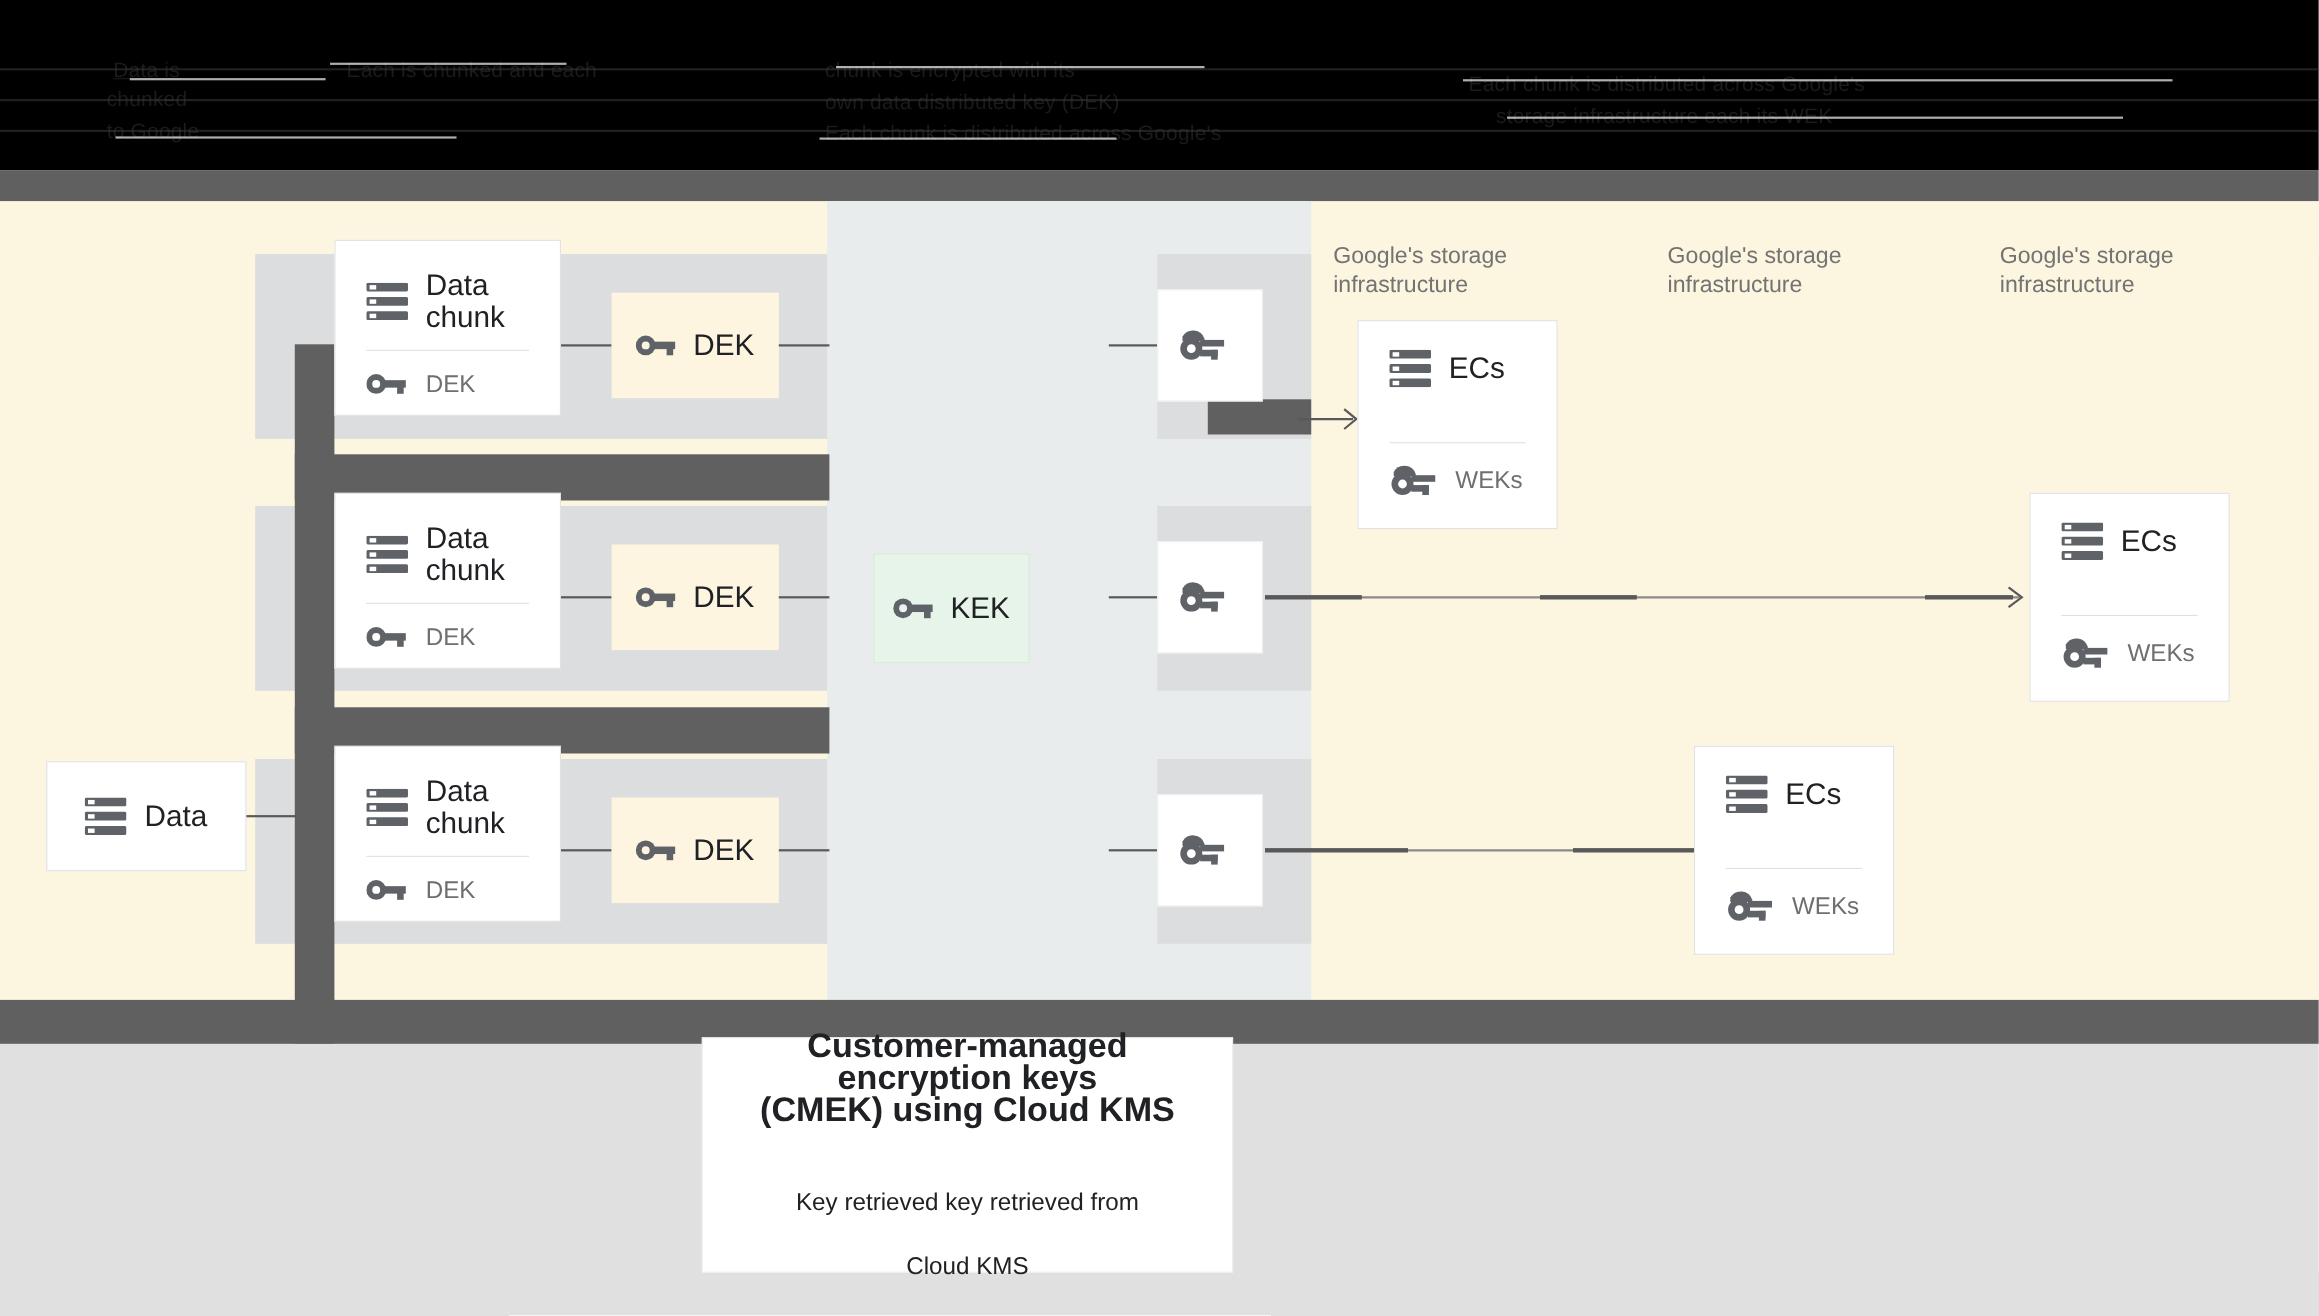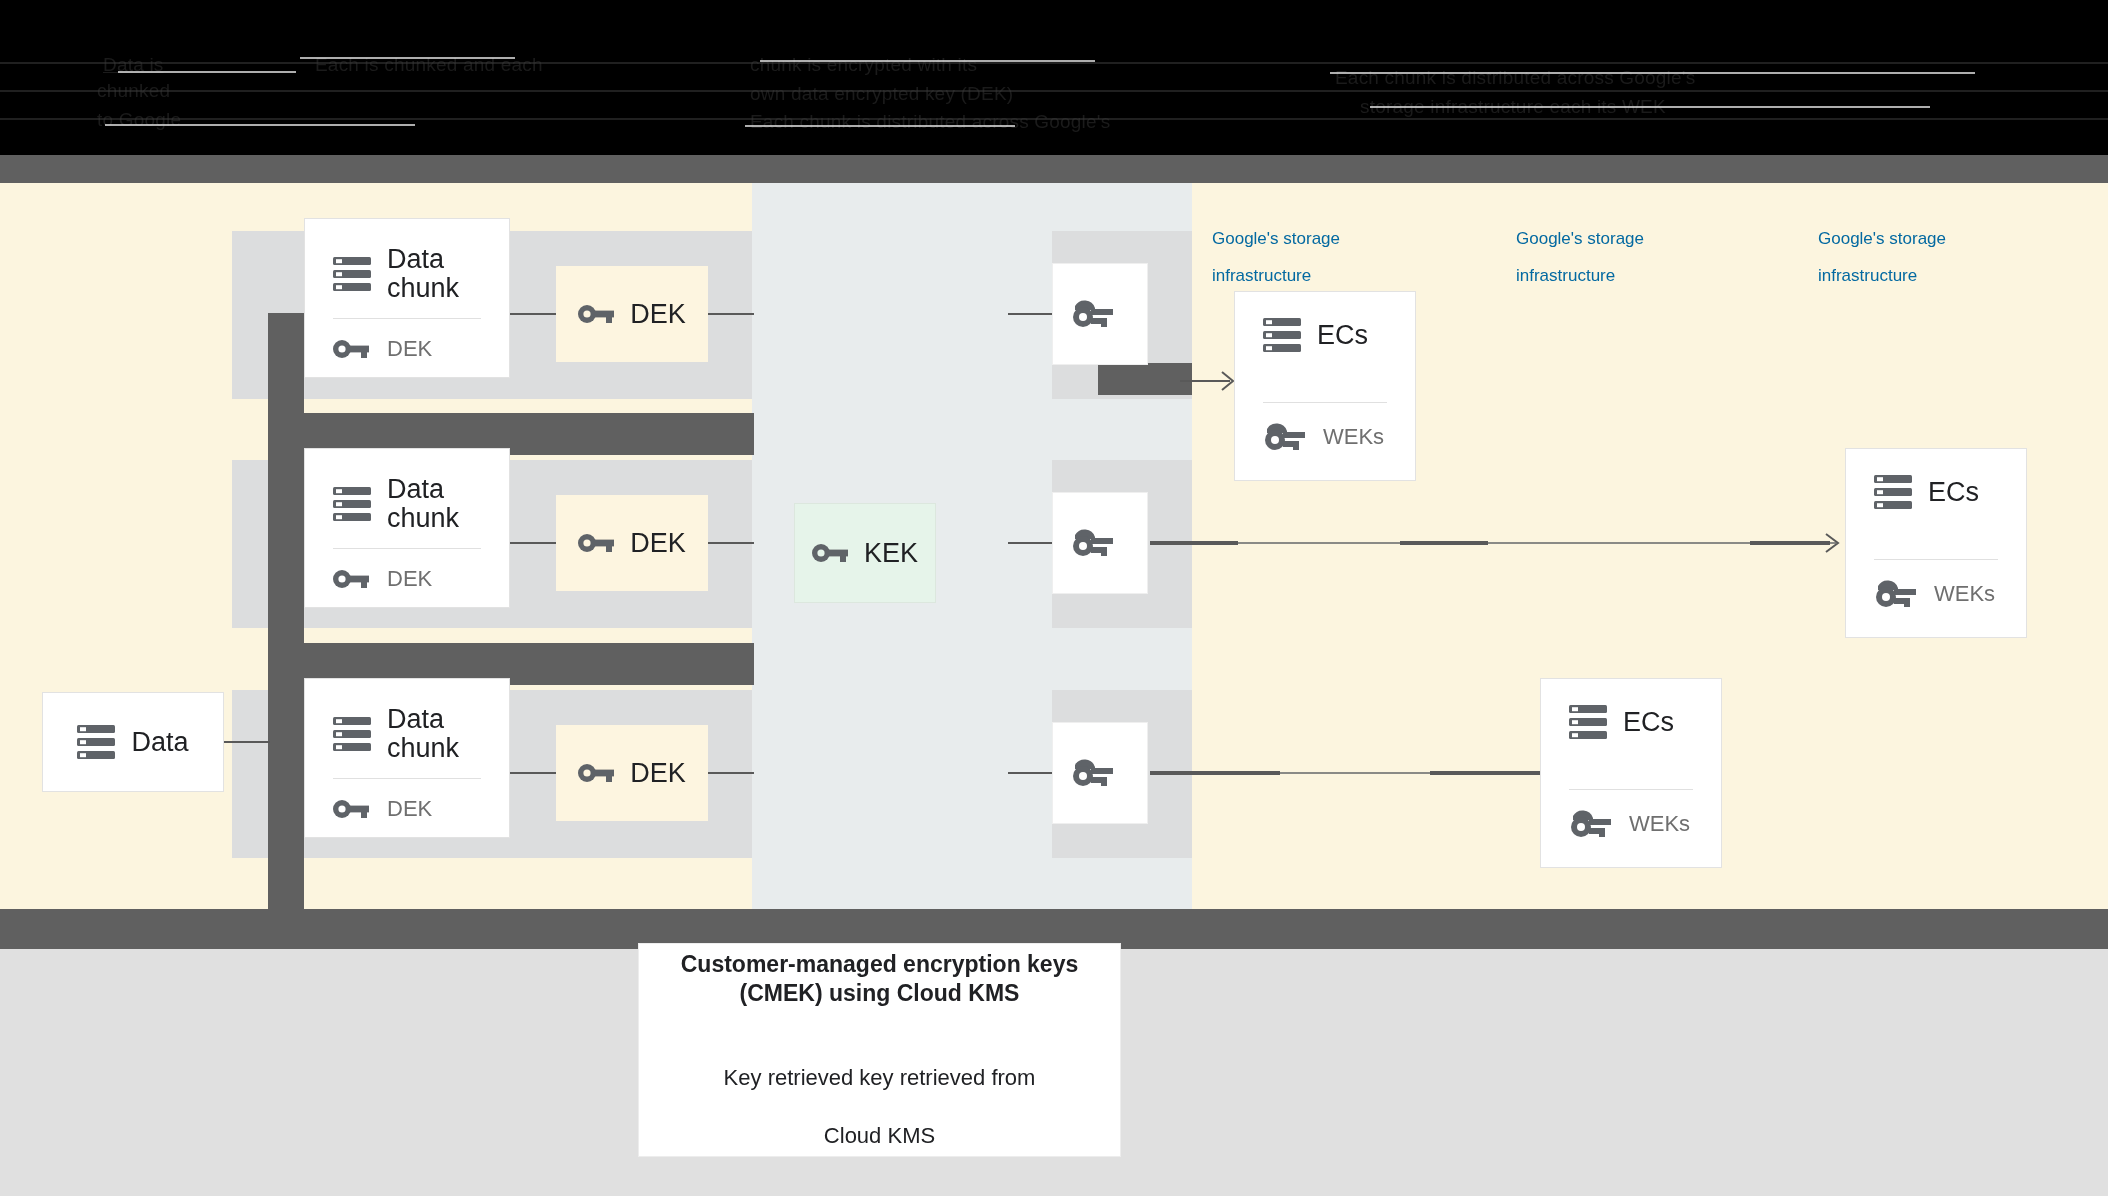--- a/index.html
+++ b/index.html
@@ -72,21 +72,21 @@
     gap:16px;
   }
   .chip-label { font-size:27px; color:#202124; }
   .chip.data   { background:#ffffff; border:1px solid #E2E2E2; }
   .chip.dek    { background:#FDF5E0; }
   .chip.kek    { background:#E6F4EA; border:1px solid #DCE7DE; }
   .chip.wek    { background:#ffffff; border:1px solid #EFEFEF; }
 
   
   .infra-label {
-    position:absolute; font-size:17px; line-height:37px; color:#0369a1;
+    position:absolute; font-size:21px; line-height:26px; color:#737373;
     white-space:pre-line;
   }
 
   
   .hline { position:absolute; height:2px; background:#595959; }
 
   
   .footer-strip {
     position:absolute; left:0; top:909px; width:2108px; height:40px;
     background:#606060;
@@ -94,38 +94,38 @@
   .footer-area {
     position:absolute; left:0; top:949px; width:2108px; height:247px;
     background:#E0E0E0;
   }
   .caption {
     position:absolute; left:638px; top:943px; width:483px; height:214px;
     background:#ffffff; border:1px solid #EDEDED;
     display:flex; flex-direction:column; align-items:center; justify-content:center;
     text-align:center; padding:0 34px;
   }
-  .caption-title { font-size:23px; font-weight:bold; color:#202124; line-height:29px; white-space:pre-line; }
+  .caption-title { font-size:31px; font-weight:bold; color:#202124; line-height:29px; white-space:pre-line; }
   .caption-body  { font-size:22px; color:#202124; line-height:29px; margin-top:26px; white-space:pre-line; }
   .caption-body b { font-weight:normal; }
 
   svg { display:block; }
 </style>
 </head>
 <body>
 
 <div id="stage">
 
   <div class="banner">
     <div class="banner-line" style="left:103px; top:53px;text-decoration:underline;">Data is</div>
     <div class="banner-line" style="left:97px;  top:79px;">chunked</div>
     <div class="banner-line" style="left:97px;  top:108px;">to Google</div>
     <div class="banner-line" style="left:315px; top:53px;">Each is chunked and each</div>
     <div class="banner-line" style="left:750px; top:53px;">chunk is encrypted with its</div>
-    <div class="banner-line" style="left:750px; top:82px;">own data encrypted key (DEK)</div>
+    <div class="banner-line" style="left:750px; top:82px;">own data distributed key (DEK)</div>
     <div class="banner-line" style="left:750px; top:110px;">Each chunk is distributed across Google's</div>
     <div class="banner-line" style="left:1335px; top:66px;">Each chunk is distributed across Google's</div>
     <div class="banner-line" style="left:1360px; top:95px;">storage infrastructure each its WEK</div>
 
     <div class="banner-rule" style="left:0;    top:62px;  width:2108px;"></div>
     <div class="banner-rule" style="left:0;    top:90px;  width:2108px;"></div>
     <div class="banner-rule" style="left:0;    top:118px; width:2108px;"></div>
     <div class="banner-ul" style="left:118px;top:71px;  width:178px;"></div>
     <div class="banner-ul" style="left:300px;top:57px;  width:215px;"></div>
     <div class="banner-ul" style="left:105px;top:124px; width:310px;"></div>

